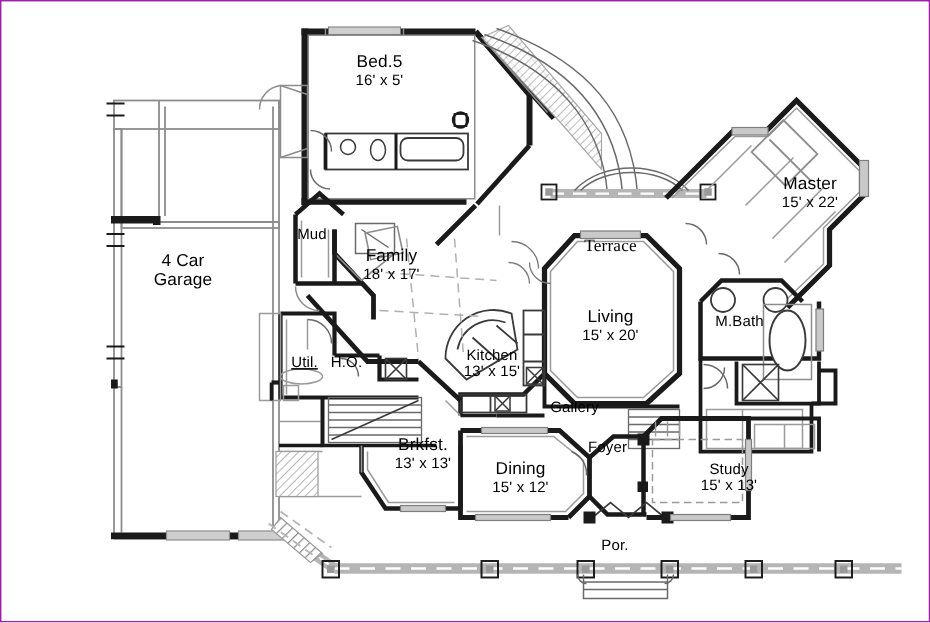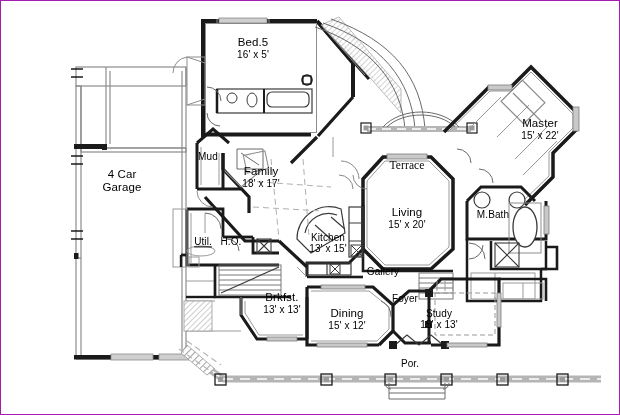--- a/index.html
+++ b/index.html
@@ -513,21 +513,21 @@
 
   <div class="room-label" style="left:346px; top:318px; transform:translate(-50%,-50%);">
     <span class="rl-name">Dining</span>
     <span class="rl-dim">15' x 12'</span>
   </div>
 
   <div class="room-label lbl-small" style="left:404px; top:298px; transform:translate(-50%,-50%);">
     <span class="rl-name">Foyer</span>
   </div>
 
-  <div class="room-label lbl-small" style="left:438px; top:318px; transform:translate(-50%,-50%);">
+  <div class="room-label lbl-small" style="left:485px; top:318px; transform:translate(-50%,-50%);">
     <span class="rl-name">Study</span>
     <span class="rl-dim">15' x 13'</span>
   </div>
 
   <div class="room-label lbl-small" style="left:409px; top:363px; transform:translate(-50%,-50%);">
     <span class="rl-name">Por.</span>
   </div>
 
 </div>
 

